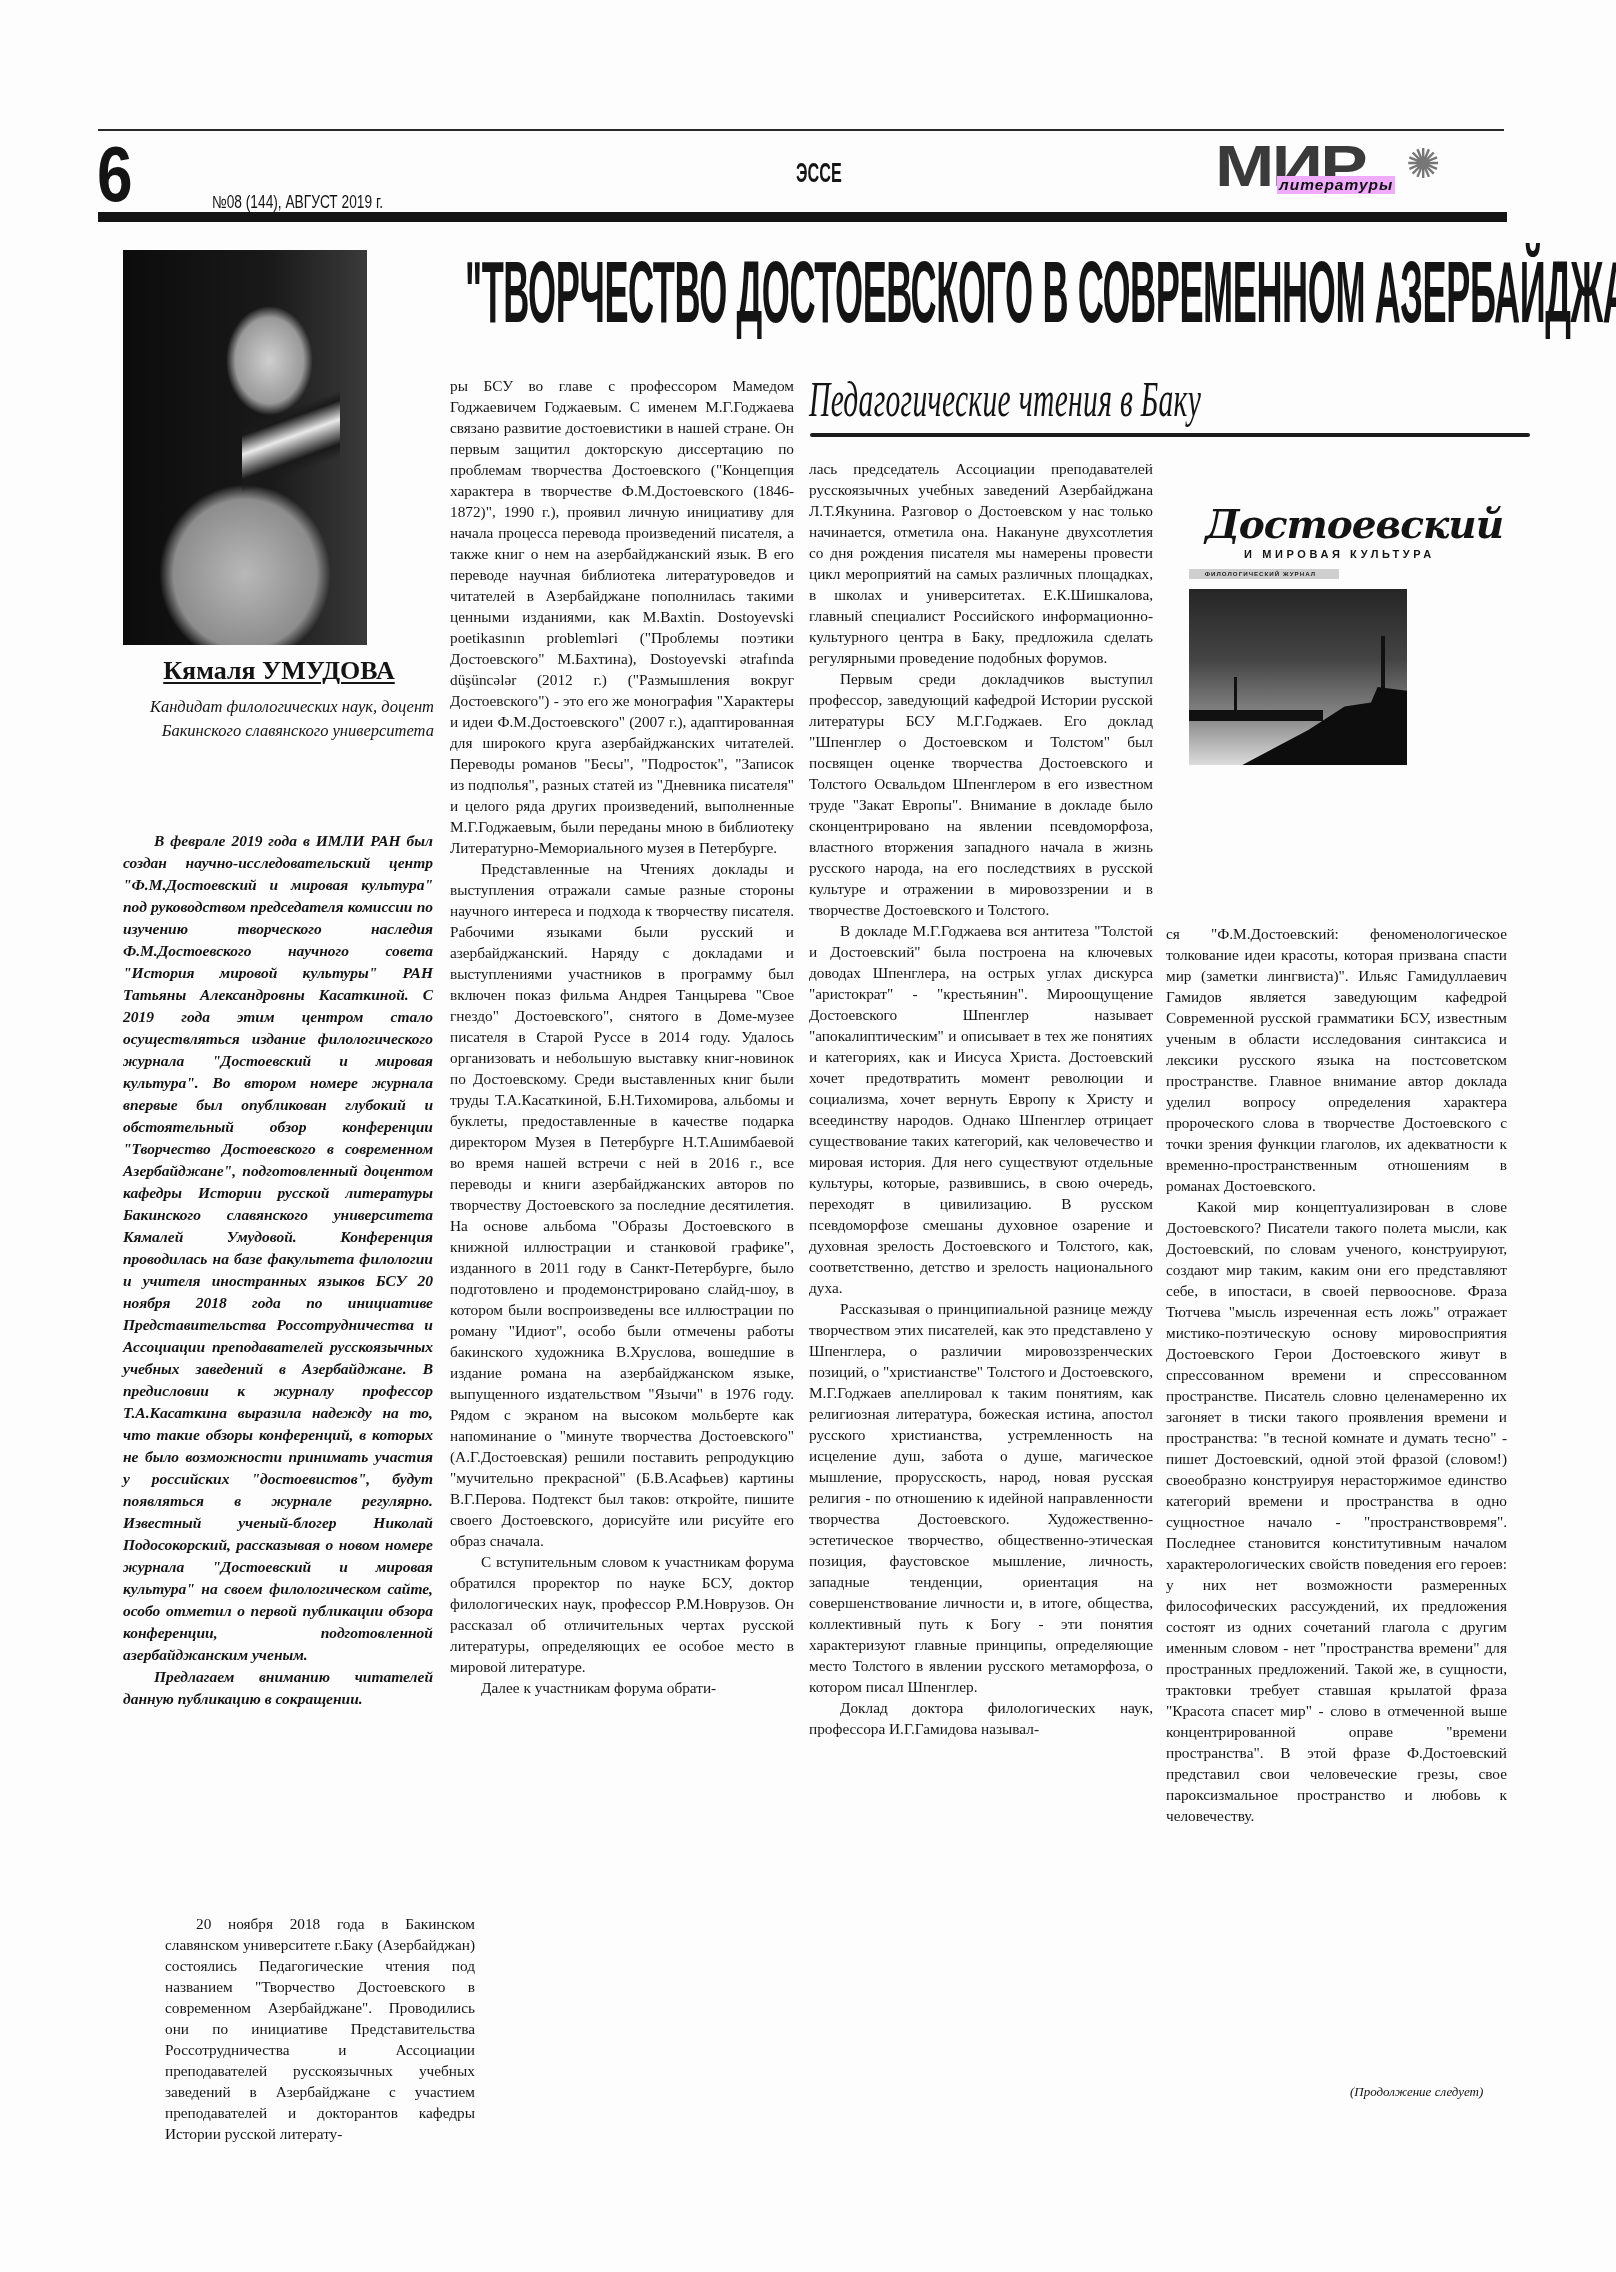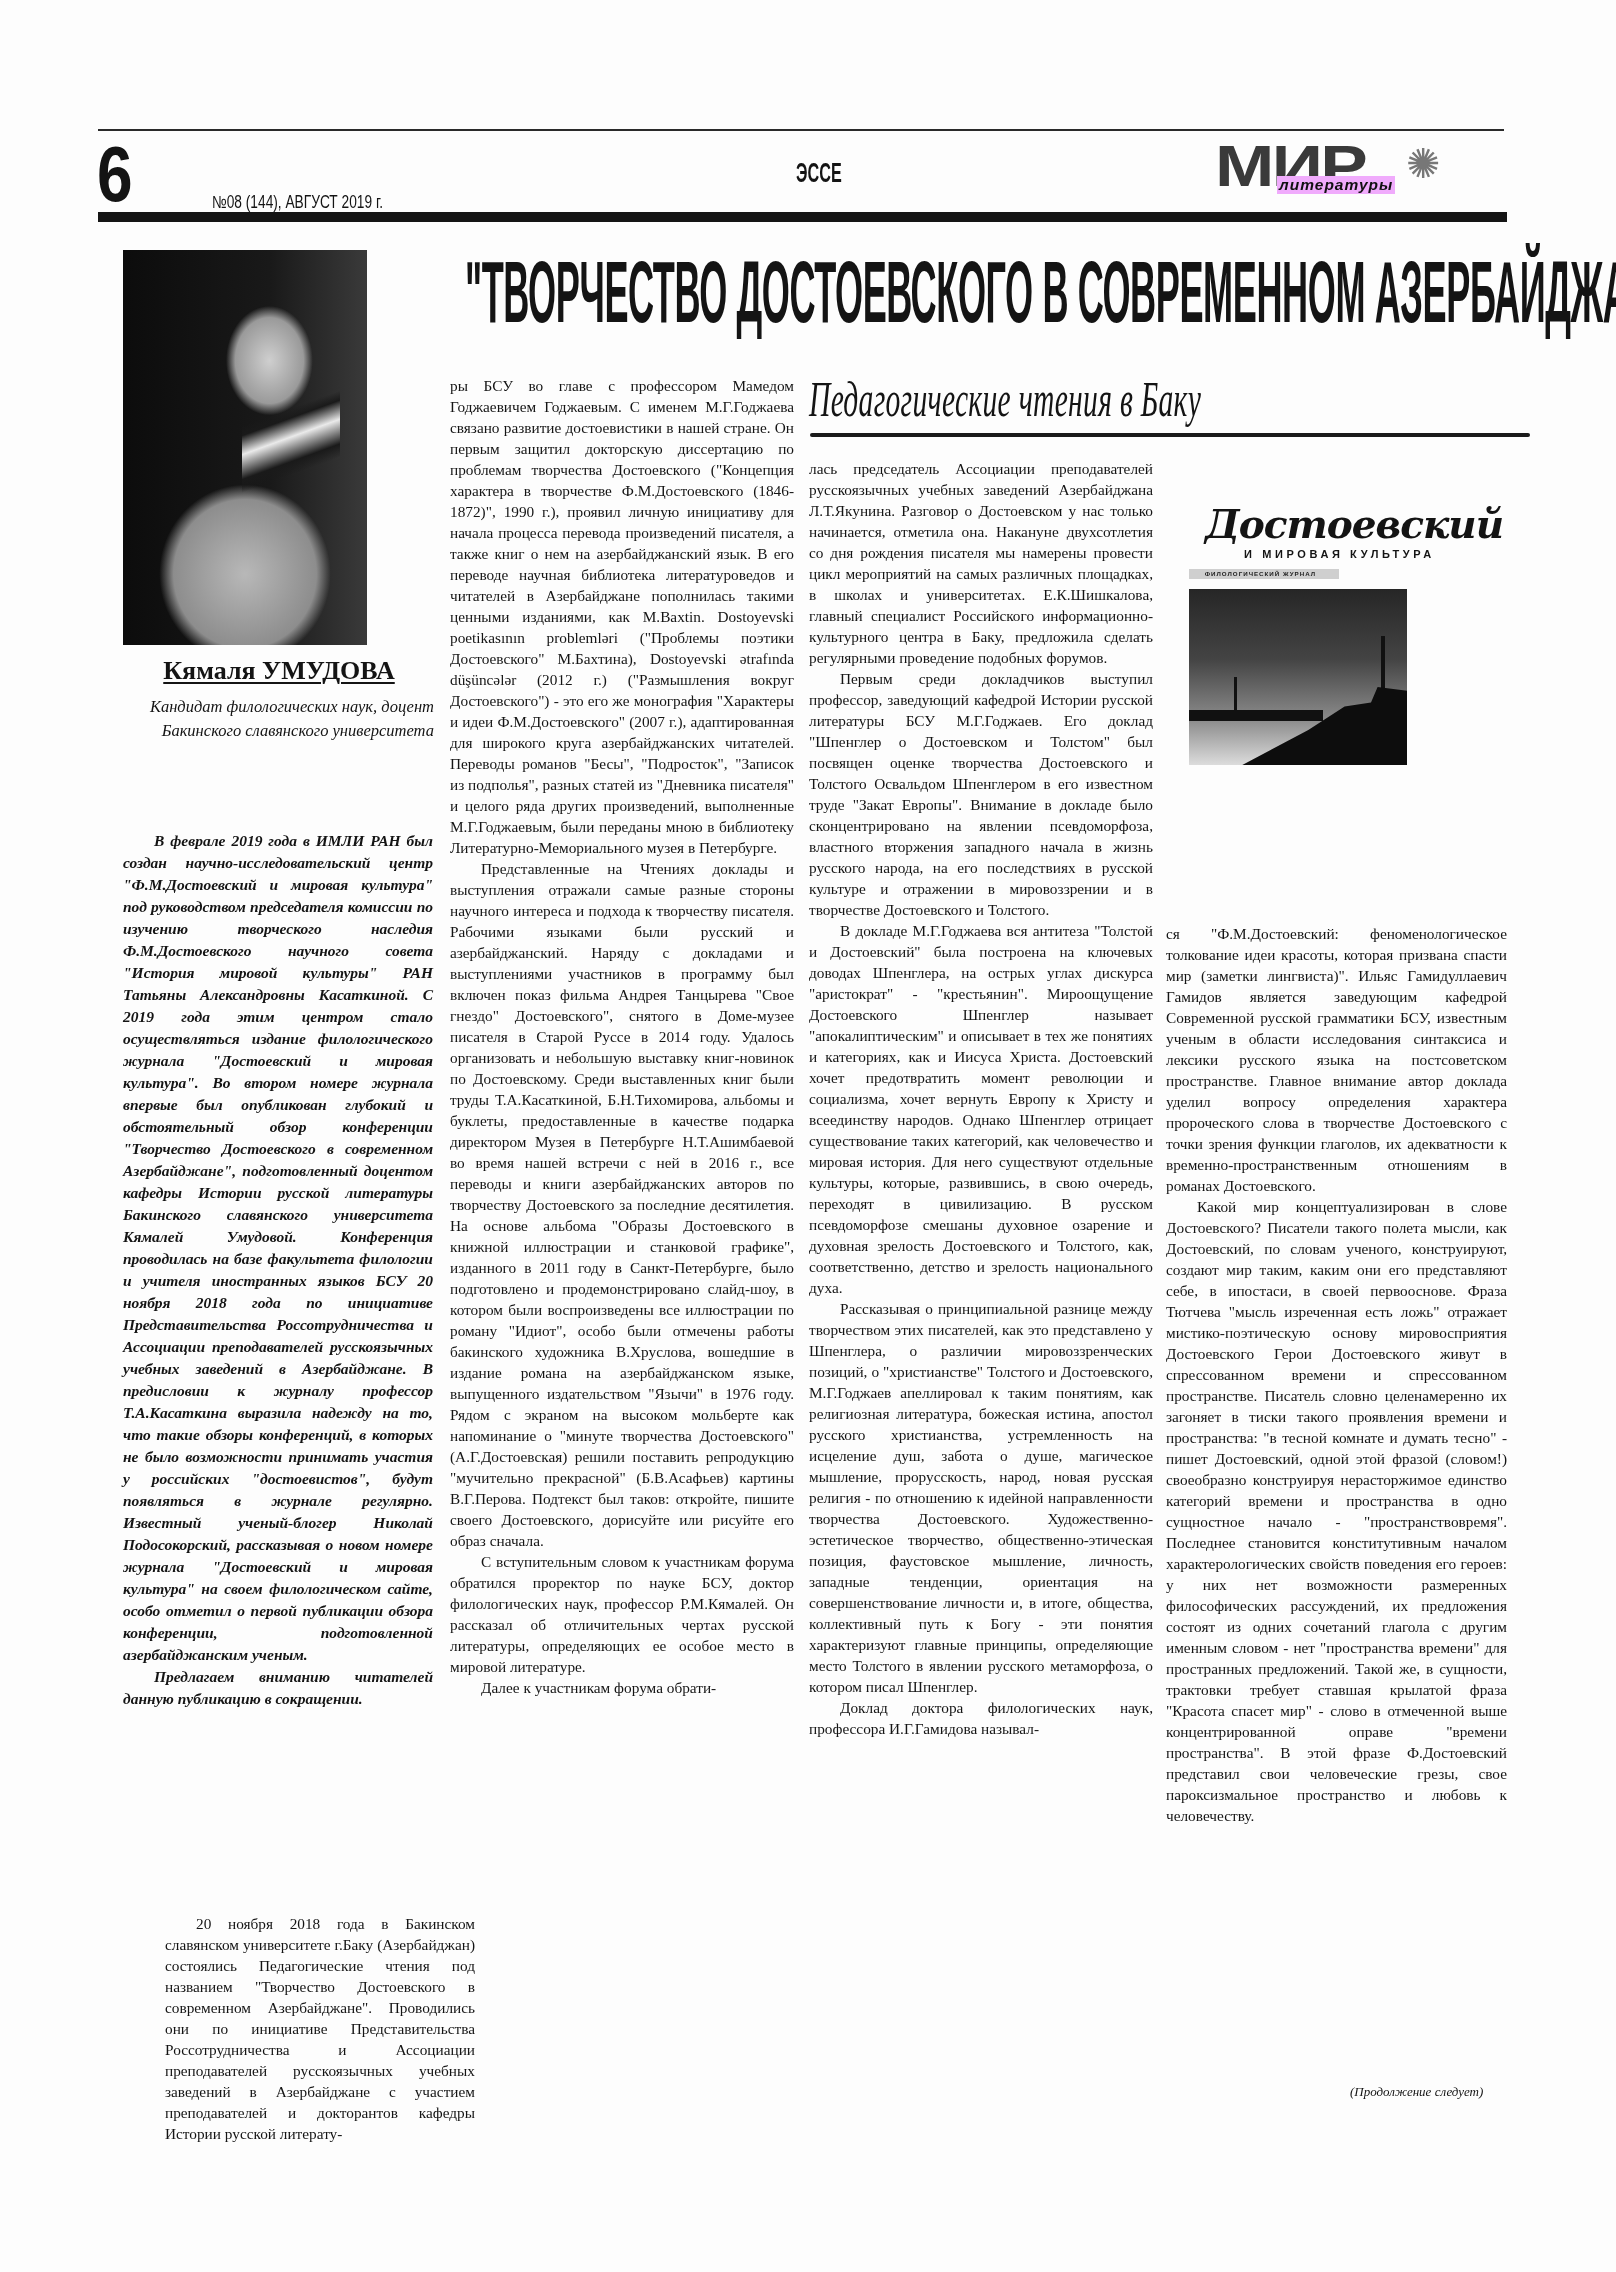--- a/index.html
+++ b/index.html
@@ -78,21 +78,21 @@
   <p>Предлагаем вниманию читателей данную публикацию в сокращении.</p>
 </div>
 
 <div class="col col1-body">
   <p>20 ноября 2018 года в Бакинском славянском университете г.Баку (Азербайджан) состоялись Педагогические чтения под названием "Творчество Достоевского в современном Азербайджане". Проводились они по инициативе Представительства Россотрудничества и Ассоциации преподавателей русскоязычных учебных заведений в Азербайджане с участием преподавателей и докторантов кафедры Истории русской литерату-</p>
 </div>
 
 <div class="col col2">
   <p class="noindent">ры БСУ во главе с профессором Мамедом Годжаевичем Годжаевым. С именем М.Г.Годжаева связано развитие достоевистики в нашей стране. Он первым защитил докторскую диссертацию по проблемам творчества Достоевского ("Концепция характера в творчестве Ф.М.Достоевского (1846-1872)", 1990 г.), проявил личную инициативу для начала процесса перевода произведений писателя, а также книг о нем на азербайджанский язык. В его переводе научная библиотека литературоведов и читателей в Азербайджане пополнилась такими ценными изданиями, как M.Baxtin. Dostoyevski poetikasının problemləri ("Проблемы поэтики Достоевского" М.Бахтина), Dostoyevski ətrafında düşüncələr (2012 г.) ("Размышления вокруг Достоевского") - это его же монография "Характеры и идеи Ф.М.Достоевского" (2007 г.), адаптированная для широкого круга азербайджанских читателей. Переводы романов "Бесы", "Подросток", "Записок из подполья", разных статей из "Дневника писателя" и целого ряда других произведений, выполненные М.Г.Годжаевым, были переданы мною в библиотеку Литературно-Мемориального музея в Петербурге.</p>
   <p>Представленные на Чтениях доклады и выступления отражали самые разные стороны научного интереса и подхода к творчеству писателя. Рабочими языками были русский и азербайджанский. Наряду с докладами и выступлениями участников в программу был включен показ фильма Андрея Танцырева "Свое гнездо" Достоевского", снятого в Доме-музее писателя в Старой Руссе в 2014 году. Удалось организовать и небольшую выставку книг-новинок по Достоевскому. Среди выставленных книг были труды Т.А.Касаткиной, Б.Н.Тихомирова, альбомы и буклеты, предоставленные в качестве подарка директором Музея в Петербурге Н.Т.Ашимбаевой во время нашей встречи с ней в 2016 г., все переводы и книги азербайджанских авторов по творчеству Достоевского за последние десятилетия. На основе альбома "Образы Достоевского в книжной иллюстрации и станковой графике", изданного в 2011 году в Санкт-Петербурге, было подготовлено и продемонстрировано слайд-шоу, в котором были воспроизведены все иллюстрации по роману "Идиот", особо были отмечены работы бакинского художника В.Хруслова, вошедшие в издание романа на азербайджанском языке, выпущенного издательством "Язычи" в 1976 году. Рядом с экраном на высоком мольберте как напоминание о "минуте творчества Достоевского" (А.Г.Достоевская) решили поставить репродукцию "мучительно прекрасной" (Б.В.Асафьев) картины В.Г.Перова. Подтекст был таков: откройте, пишите своего Достоевского, дорисуйте или рисуйте его образ сначала.</p>
-  <p>С вступительным словом к участникам форума обратился проректор по науке БСУ, доктор филологических наук, профессор Р.М.Кямалей. Он рассказал об отличительных чертах русской литературы, определяющих ее особое место в мировой литературе.</p>
+  <p>С вступительным словом к участникам форума обратился проректор по науке БСУ, доктор филологических наук, профессор Р.М.Новрузов. Он рассказал об отличительных чертах русской литературы, определяющих ее особое место в мировой литературе.</p>
   <p>Далее к участникам форума обрати-</p>
 </div>
 
 <div class="subtitle">Педагогические чтения в Баку</div>
 <div class="subtitle-rule"></div>
 
 <div class="col col3">
   <p class="noindent">лась председатель Ассоциации преподавателей русскоязычных учебных заведений Азербайджана Л.Т.Якунина. Разговор о Достоевском у нас только начинается, отметила она. Накануне двухсотлетия со дня рождения писателя мы намерены провести цикл мероприятий на самых различных площадках, в школах и университетах. Е.К.Шишкалова, главный специалист Российского информационно-культурного центра в Баку, предложила сделать регулярными проведение подобных форумов.</p>
   <p>Первым среди докладчиков выступил профессор, заведующий кафедрой Истории русской литературы БСУ М.Г.Годжаев. Его доклад "Шпенглер о Достоевском и Толстом" был посвящен оценке творчества Достоевского и Толстого Освальдом Шпенглером в его известном труде "Закат Европы". Внимание в докладе было сконцентрировано на явлении псевдоморфоза, властного вторжения западного начала в жизнь русского народа, на его последствиях в русской культуре и отражении в мировоззрении и в творчестве Достоевского и Толстого.</p>
   <p>В докладе М.Г.Годжаева вся антитеза "Толстой и Достоевский" была построена на ключевых доводах Шпенглера, на острых углах дискурса "аристократ" - "крестьянин". Мироощущение Достоевского Шпенглер называет "апокалиптическим" и описывает в тех же понятиях и категориях, как и Иисуса Христа. Достоевский хочет предотвратить момент революции и социализма, хочет вернуть Европу к Христу и всеединству народов. Однако Шпенглер отрицает существование таких категорий, как человечество и мировая история. Для него существуют отдельные культуры, которые, развившись, в свою очередь, переходят в цивилизацию. В русском псевдоморфозе смешаны духовное озарение и духовная зрелость Достоевского и Толстого, как, соответственно, детство и зрелость национального духа.</p>

